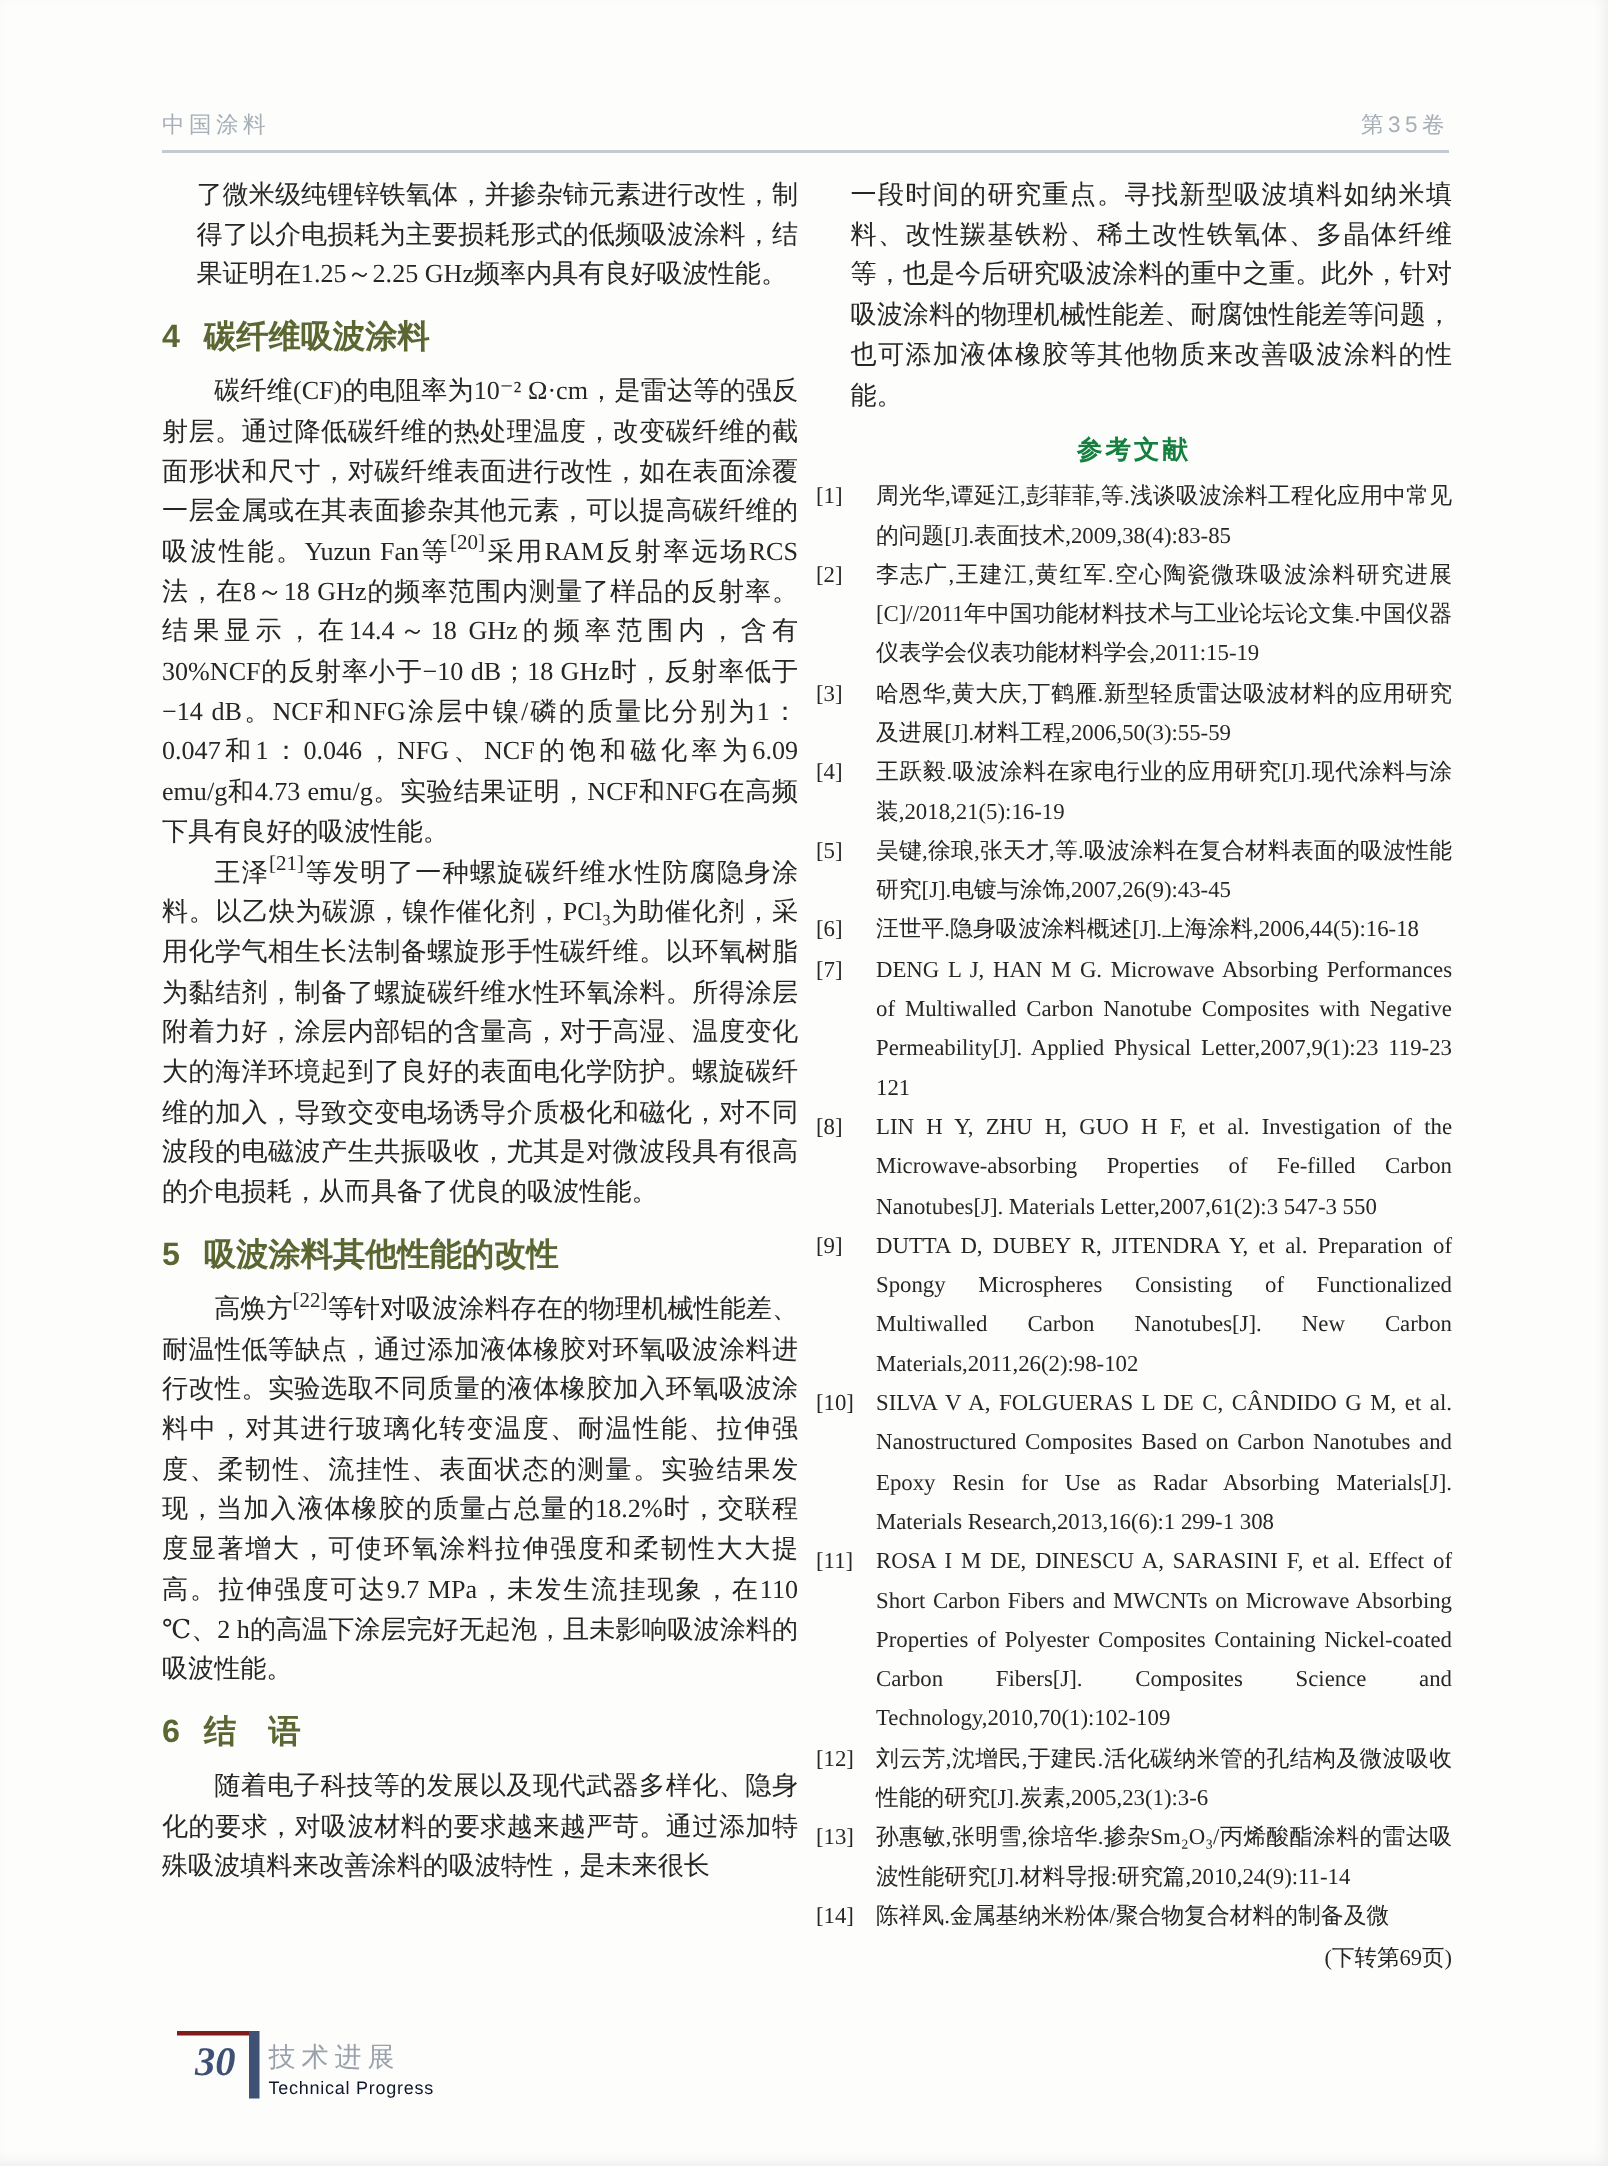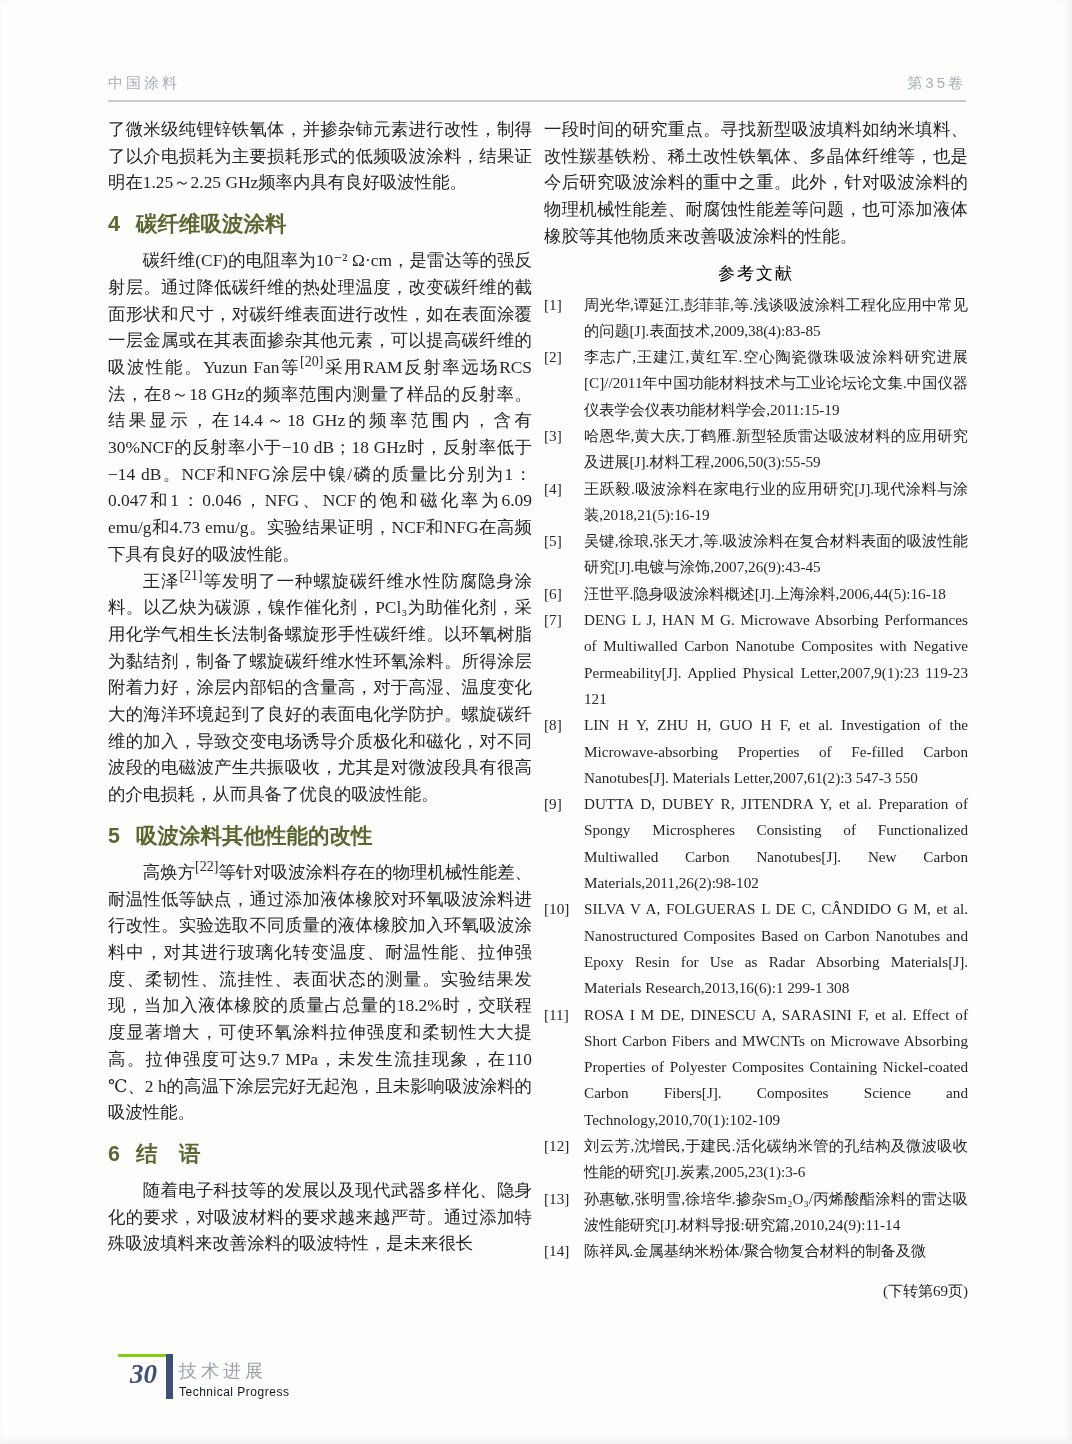--- a/index.html
+++ b/index.html
@@ -22,45 +22,45 @@
   }
   
   .col{position:absolute;top:116px;width:424px;}
   .col-left{left:108px;}
   .col-right{left:544px;}
   .para{
     font-size:17.4px;line-height:26.7px;
     text-align:justify;margin:0;
     text-indent:2em;
   }
-  .para.noindent{text-indent:0;}
+  .para.noindent{text-indent:0;margin-left:23px;}
   sup{font-size:14px;line-height:0;}
   
   .sec-heading{
     display:flex;gap:16px;align-items:baseline;
     font-family:"Liberation Sans","DejaVu Sans",sans-serif;
     font-weight:bold;font-size:21.5px;color:#5a6733;
     margin:13px 0 9px 0;
   }
   .sec-heading .sec-num{flex:none;}
   
   .ref-heading{
-    text-align:center;font-weight:normal;font-size:17px;color:#000000;
+    text-align:center;font-weight:bold;font-size:17px;color:#15803d;
     margin:12px 0 7px 0;letter-spacing:2px;
   }
   .ref{display:flex;font-size:15.2px;line-height:26.3px;margin:0;}
   .ref-label{flex:none;width:40px;}
   .ref-text{flex:1;text-align:justify;}
-  .cont-note{font-size:15px;line-height:26px;text-align:right;margin-top:13px;}
+  .cont-note{font-size:15px;line-height:26px;text-align:right;margin-top:2px;}
   
   .page-footer{
     position:absolute;left:118px;top:1354px;
     display:flex;align-items:flex-start;
   }
-  .pagenum-box{border-top:3px solid #84cc16;padding:2px 9px 0 12px;}
+  .pagenum-box{border-top:3px solid #7f1d1d;padding:2px 9px 0 12px;}
   .pagenum{
     font-family:"Liberation Serif","DejaVu Serif",serif;
     font-style:italic;font-weight:bold;font-size:27px;color:#3e5175;
   }
   .footer-bar{width:7px;height:45px;background:#3e5175;margin-top:0;}
   .footer-titles{padding-left:6px;padding-top:5px;
     font-family:"Liberation Sans","DejaVu Sans",sans-serif;}
   .ft-cn{font-size:18px;color:#99a2ac;letter-spacing:4px;}
   .ft-en{font-size:12px;color:#0f172a;margin-top:2px;letter-spacing:0.5px;}
 </style>

